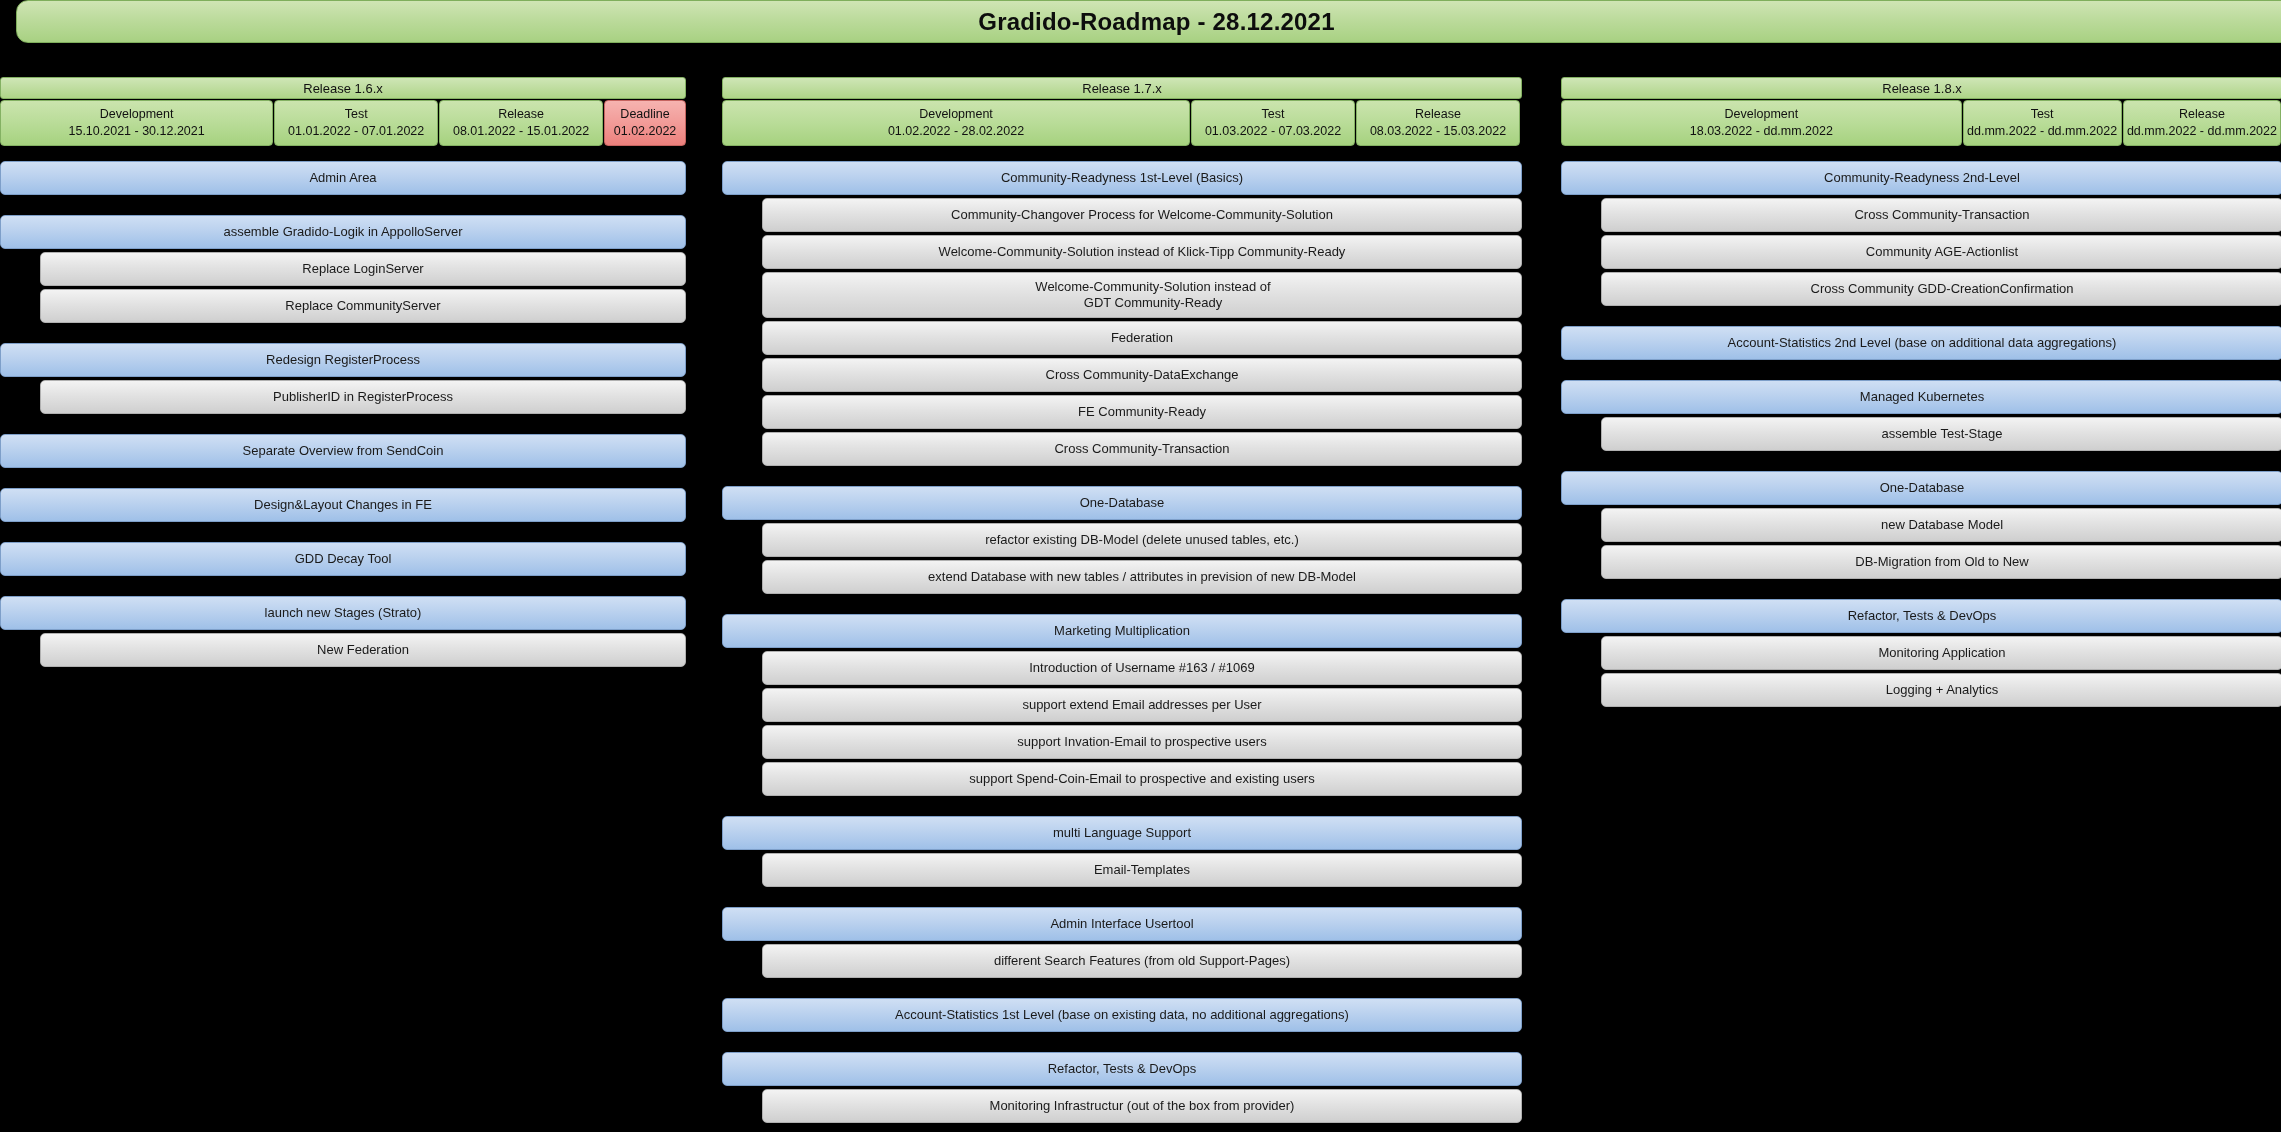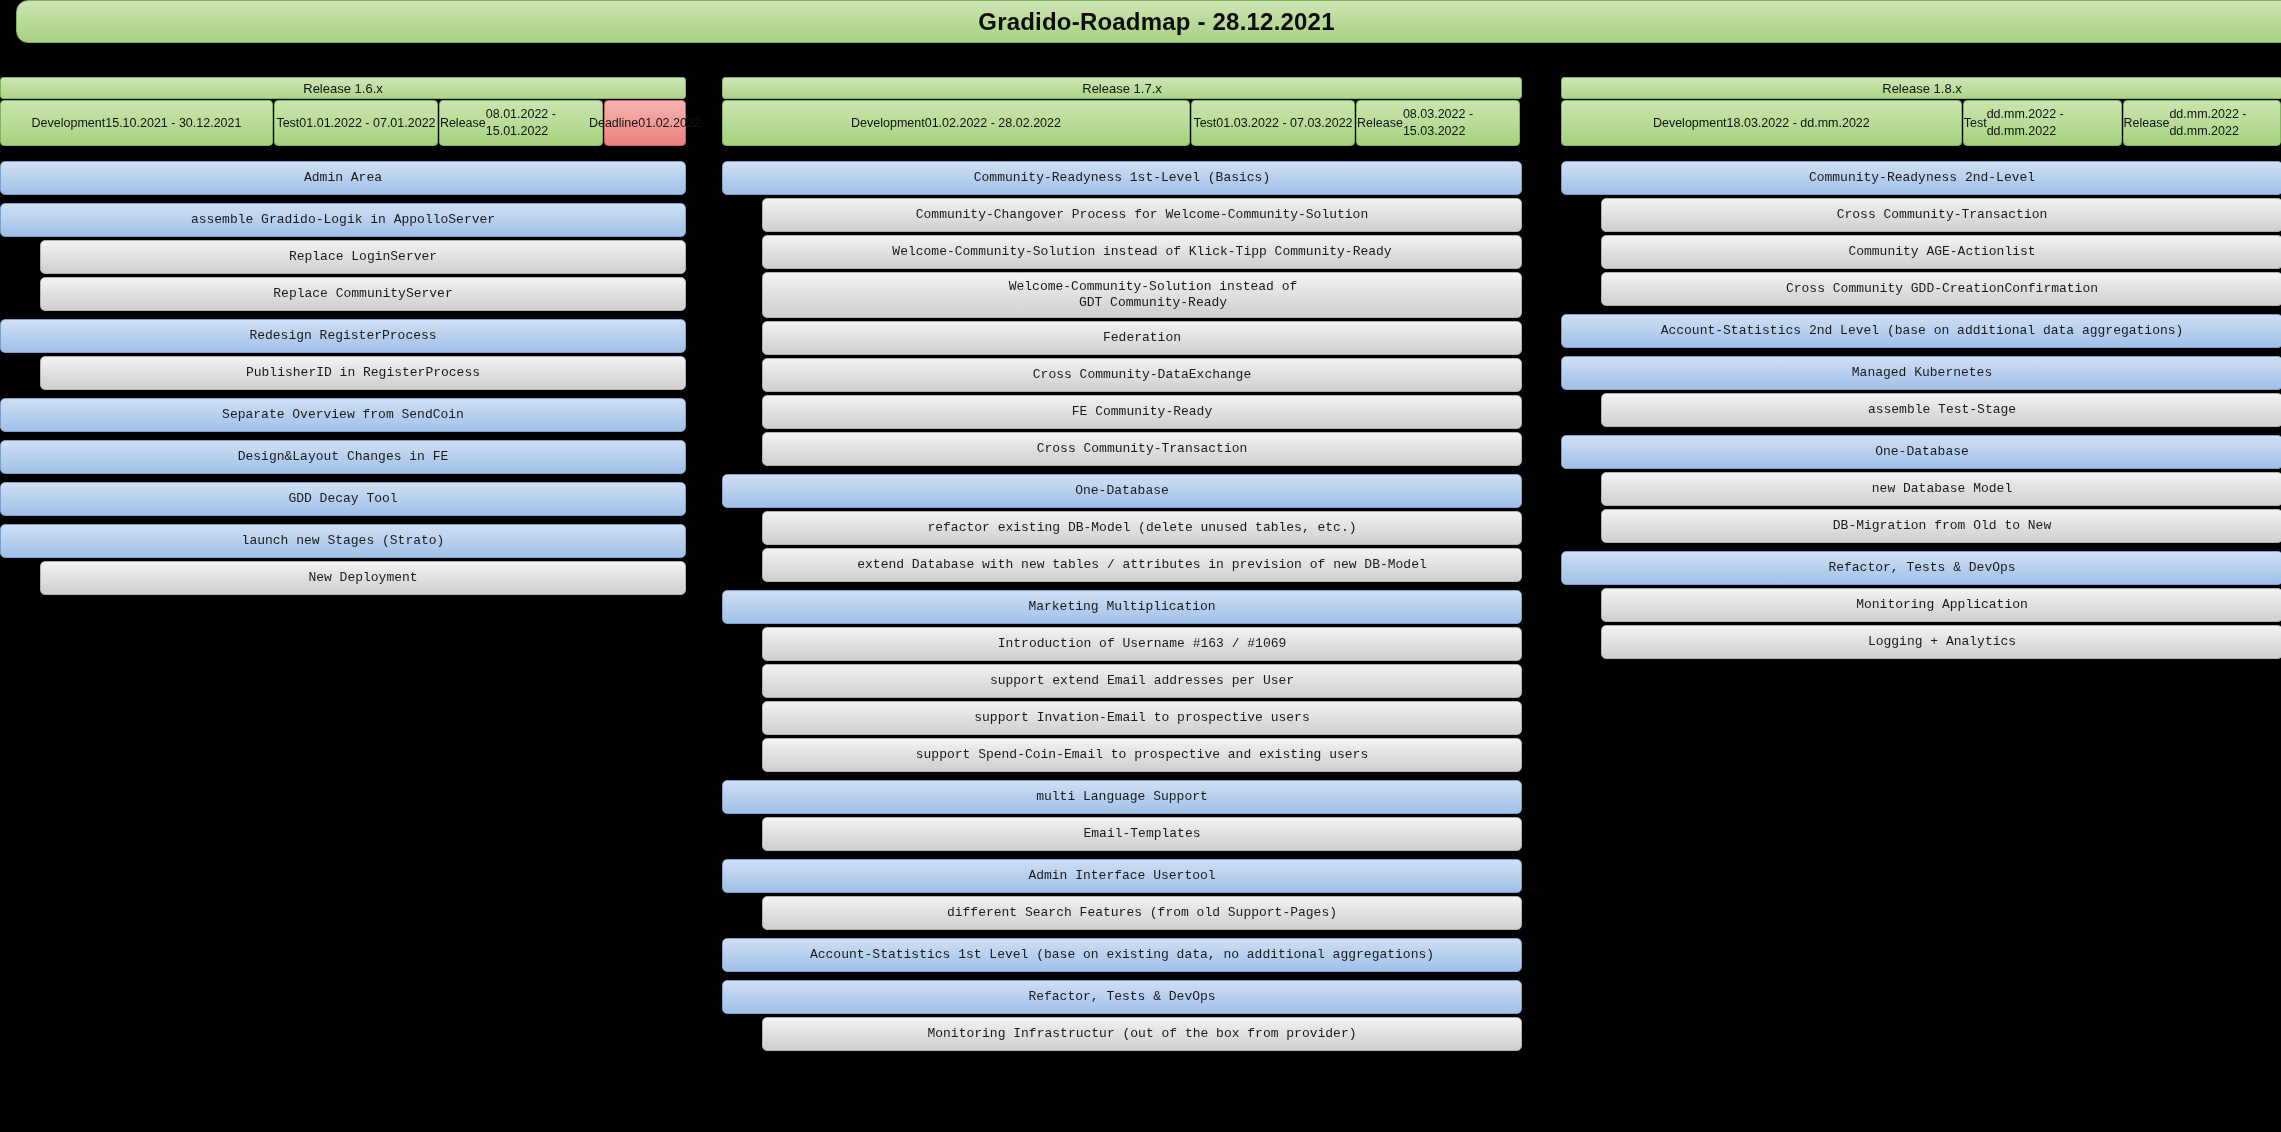--- a/index.html
+++ b/index.html
@@ -42,21 +42,21 @@
     border-radius: 3px;
     display: flex; align-items: center; justify-content: center;
     font-size: 13px; color: #111; 
   }
   .phase-row { display: flex; margin-top: 1px; }
   .phase {
     height: 46px;
     background: linear-gradient(to bottom, #cbe4ae 0%, #b9dc98 50%, #a6d27f 100%);
     border: 1px solid #84b163;
     border-radius: 4px;
-    display: flex; flex-direction: row;
+    display: flex; flex-direction: column;
     align-items: center; justify-content: center;
     font-size: 12.5px; color: #111; line-height: 1.35;
     margin-right: 1px;
   }
   .phase:last-child { margin-right: 0; }
   .phase.deadline {
     background: linear-gradient(to bottom, #f6b3b0 0%, #f29b98 50%, #ec807c 100%);
     border: 1px solid #c66460;
   }
   .phase .pname { font-weight: normal; }
@@ -83,21 +83,21 @@
   .item.sub {
     background: linear-gradient(to bottom, #f3f3f3 0%, #e2e2e2 45%, #cfcfcf 100%);
     border: 1px solid #b0b0b0;
     margin-left: 40px;
     width: calc(100% - 40px);
     min-height: 34px;
     margin-bottom: 3px;
     box-shadow: 1px 1px 1px rgba(0,0,0,0.55);
   }
   .item.sub.tall { min-height: 46px; padding-left: 32px; }
-  .group { margin-bottom: 8px; font-family: Liberation Mono, monospace; }
+  .group { margin-bottom: 20px; }
   .group .item.main { margin-bottom: 3px; }
 </style>
 </head>
 <body>
 
 <div id="page">
 
   <div class="title-bar">
     <span class="title-text">Gradido-Roadmap - 28.12.2021</span>
   </div>
@@ -139,21 +139,21 @@
           <div class="item main">Separate Overview from SendCoin</div>
         </div>
         <div class="group">
           <div class="item main">Design&amp;Layout Changes in FE</div>
         </div>
         <div class="group">
           <div class="item main">GDD Decay Tool</div>
         </div>
         <div class="group">
           <div class="item main">launch new Stages (Strato)</div>
-          <div class="item sub" style="white-space: pre-line;">New Deployment</div>
+          <div class="item sub" style="white-space: pre-line;">New Federation</div>
         </div>
       </div>
     </div>
   <div class="column col-2" id="col-1">
       <div class="release-head">Release 1.7.x</div>
       <div class="phase-row">
         <div class="phase" style="width: 58.5%;">
           <div class="pname">Development</div>
           <div class="pdates">01.02.2022 - 28.02.2022</div>
         </div>

